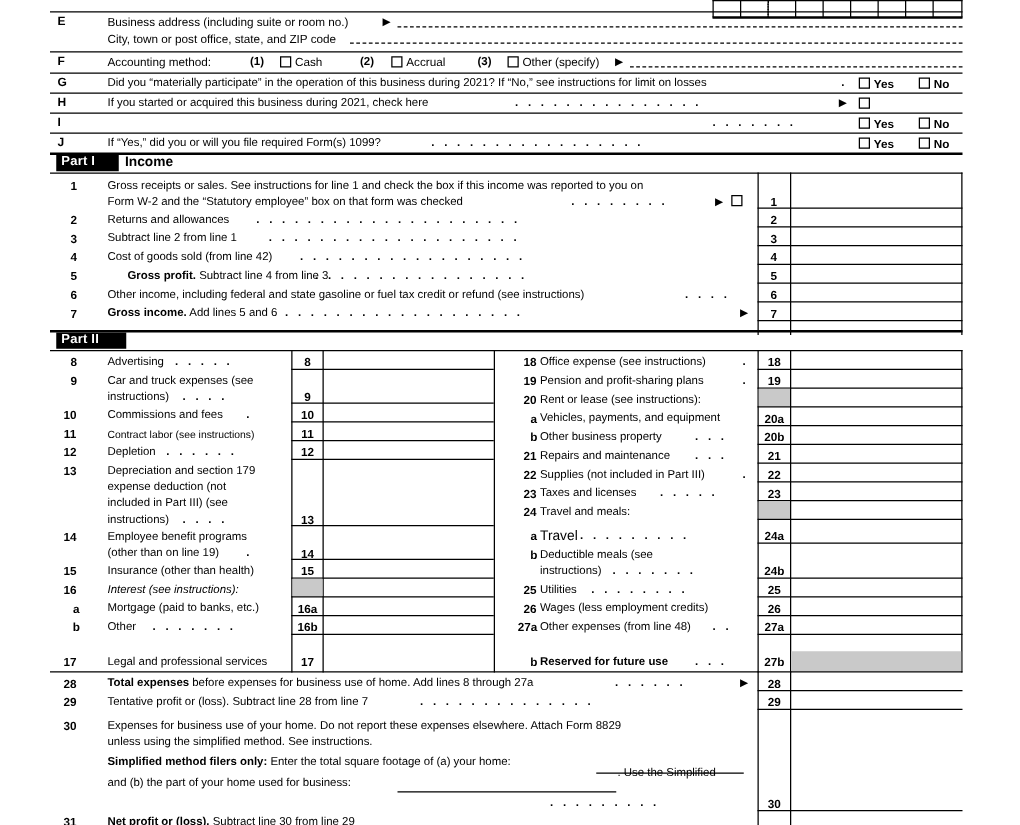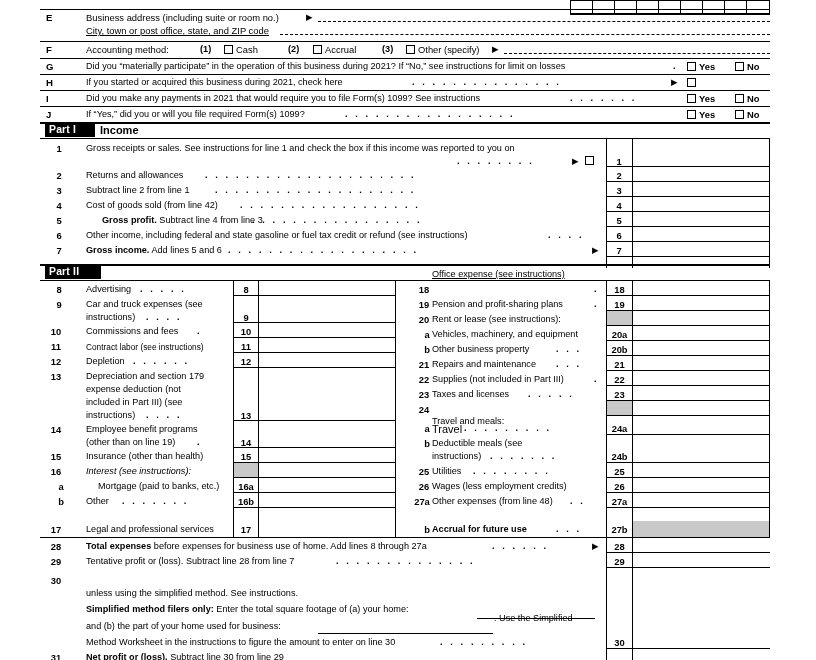--- a/index.html
+++ b/index.html
@@ -63,21 +63,21 @@
     <div class="dotted-rule" style="left:614px;top:0px;width:0;height:14px;border-bottom:none;border-left:1px dotted #000;"></div>
   </div>
 
   <div class="rule hline" style="left:40px;top:9px;width:730px;height:1.2px;"></div>
 
   <div class="letter" style="left:46px;top:13px;">E</div>
   <div class="lbl" style="left:86px;top:13px;font-size:9.4px;">Business address (including suite or room no.)</div>
   <div class="arrow" style="left:306px;top:13px;">▶</div>
   <div class="dotted-rule" style="left:318px;top:21px;width:452px;"></div>
 
-  <div class="lbl" style="left:86px;top:26px;font-size:9.4px;text-decoration:underline;">City, town or post office, state, and ZIP code</div>
+  <div class="lbl" style="left:86px;top:26px;font-size:9.4px;">City, town or post office, state, and ZIP code</div>
   <div class="dotted-rule" style="left:280px;top:34px;width:490px;"></div>
 
   <div class="rule hline" style="left:40px;top:41px;width:730px;height:1.2px;"></div>
 
   <div class="letter" style="left:46px;top:45px;">F</div>
   <div class="lbl" style="left:86px;top:45px;font-size:9.4px;">Accounting method:</div>
 
   <div class="lbl b" style="left:200px;top:45px;">(1)</div>
   <div class="cbx" style="left:224px;top:45px;"></div>
   <div class="lbl" style="left:236px;top:45px;font-size:9.4px;">Cash</div>
@@ -106,21 +106,20 @@
 
   <div class="letter" style="left:46px;top:78px;">H</div>
   <div class="lbl" style="left:86px;top:78px;font-size:9.15px;">If you started or acquired this business during 2021, check here</div>
   <div class="lbl leader" style="left:412px;top:78px;">.   .   .   .   .   .   .   .   .   .   .   .   .   .   .</div>
   <div class="arrow" style="left:671px;top:78px;">▶</div>
   <div class="cbx" style="left:687px;top:78px;"></div>
 
   <div class="rule hline" style="left:40px;top:90px;width:730px;height:1.2px;"></div>
 
   <div class="letter" style="left:46px;top:94px;">I</div>
-  <div class="lbl" style="left:86px;top:94px;font-size:9.15px;">Did you make any payments in 2021 that would require you to file Form(s) 1099? See instructions</div>
   <div class="lbl leader" style="left:570px;top:94px;">.   .   .   .   .   .   .</div>
   <div class="cbx" style="left:687px;top:94px;"></div>
   <div class="lbl b" style="left:699px;top:94px;font-size:9.4px;">Yes</div>
   <div class="cbx" style="left:735px;top:94px;"></div>
   <div class="lbl b" style="left:747px;top:94px;font-size:9.4px;">No</div>
 
   <div class="rule hline" style="left:40px;top:106px;width:730px;height:1.2px;"></div>
 
   <div class="letter" style="left:46px;top:110px;">J</div>
   <div class="lbl" style="left:86px;top:110px;font-size:9.15px;">If “Yes,” did you or will you file required Form(s) 1099?</div>
@@ -134,20 +133,21 @@
   <div class="partbar" style="left:45px;top:124px;width:46px;height:13px;">Part I</div>
   <div class="parttitle" style="left:100px;top:125px;">Income</div>
   <div class="rule hline" style="left:40px;top:138px;width:730px;height:1.2px;"></div>
 
   <div class="rule vline" style="left:606px;top:138px;height:130px;"></div>
   <div class="rule vline" style="left:632px;top:138px;height:130px;"></div>
   <div class="rule vline" style="left:769px;top:138px;height:130px;"></div>
 
   <div class="num" style="left:50px;top:144px;width:18px;">1</div>
   <div class="lbl" style="left:86px;top:144px;font-size:9.15px;">Gross receipts or sales. See instructions for line 1 and check the box if this income was reported to you on</div>
+  <div class="lbl" style="left:86px;top:157px;font-size:9.15px;">Form W-2 and the “Statutory employee” box on that form was checked</div>
   <div class="lbl leader" style="left:457px;top:157px;">.    .    .    .    .    .    .    .</div>
   <div class="arrow" style="left:572px;top:157px;">▶</div>
   <div class="cbx" style="left:585px;top:156px;"></div>
   <div class="num" style="left:606px;top:157px;width:26px;">1</div>
   <div class="cell-amt" style="left:633px;top:139px;width:136px;height:27px;"></div>
   <div class="rule hline" style="left:606px;top:166px;width:164px;height:1.2px;"></div>
 
   <div class="num" style="left:50px;top:171px;width:18px;">2</div>
   <div class="lbl" style="left:86px;top:171px;font-size:9.15px;">Returns and allowances</div>
   <div class="lbl leader" style="left:205px;top:171px;">.   .   .   .   .   .   .   .   .   .   .   .   .   .   .   .   .   .   .   .   .</div>
@@ -266,59 +266,59 @@
   <div class="cell-amt" style="left:259px;top:448px;width:136px;height:14px;"></div>
   <div class="rule hline" style="left:233px;top:462px;width:162px;height:1.2px;"></div>
 
   <div class="num" style="left:44px;top:467px;width:24px;">16</div>
   <div class="lbl" style="left:86px;top:467px;font-size:9.15px;font-style:italic;">Interest (see instructions):</div>
   <div class="shaded" style="left:234px;top:463px;width:24px;height:14px;"></div>
   <div class="cell-amt" style="left:259px;top:463px;width:136px;height:14px;"></div>
   <div class="rule hline" style="left:233px;top:477px;width:162px;height:1.2px;"></div>
 
   <div class="num" style="left:52px;top:482px;width:18px;">a</div>
-  <div class="lbl" style="left:86px;top:482px;font-size:9.15px;margin-left:12px;">Mortgage (paid to banks, etc.)</div>
+  <div class="lbl" style="left:86px;top:482px;font-size:9.15px;">Mortgage (paid to banks, etc.)</div>
   <div class="num" style="left:234px;top:482px;width:24px;">16a</div>
   <div class="cell-amt" style="left:259px;top:478px;width:136px;height:14px;"></div>
   <div class="rule hline" style="left:233px;top:492px;width:162px;height:1.2px;"></div>
 
   <div class="num" style="left:52px;top:497px;width:18px;">b</div>
   <div class="lbl" style="left:86px;top:497px;font-size:9.15px;">Other</div>
   <div class="lbl leader" style="left:122px;top:497px;">.   .   .   .   .   .   .</div>
   <div class="num" style="left:234px;top:497px;width:24px;">16b</div>
   <div class="cell-amt" style="left:259px;top:493px;width:136px;height:14px;"></div>
   <div class="rule hline" style="left:233px;top:507px;width:162px;height:1.2px;"></div>
 
   <div class="num" style="left:44px;top:525px;width:24px;">17</div>
   <div class="lbl" style="left:86px;top:525px;font-size:9.15px;">Legal and professional services</div>
   <div class="num" style="left:234px;top:525px;width:24px;">17</div>
   <div class="cell-amt" style="left:259px;top:521px;width:136px;height:16px;"></div>
 
   <div class="num" style="left:412px;top:285px;width:24px;">18</div>
-  <div class="lbl" style="left:432px;top:270px;font-size:9.15px;text-decoration:underline;">Office expense (see instructions)</div>
+  <div class="lbl" style="left:432px;top:285px;font-size:9.15px;">Office expense (see instructions)</div>
   <div class="lbl leader" style="left:594px;top:285px;">.</div>
   <div class="num" style="left:607px;top:285px;width:25px;">18</div>
   <div class="cell-amt" style="left:633px;top:281px;width:136px;height:14px;"></div>
   <div class="rule hline" style="left:606px;top:295px;width:164px;height:1.2px;"></div>
 
   <div class="num" style="left:412px;top:300px;width:24px;">19</div>
   <div class="lbl" style="left:432px;top:300px;font-size:9.15px;">Pension and profit-sharing plans</div>
   <div class="lbl leader" style="left:594px;top:300px;">.</div>
   <div class="num" style="left:607px;top:300px;width:25px;">19</div>
   <div class="cell-amt" style="left:633px;top:296px;width:136px;height:14px;"></div>
   <div class="rule hline" style="left:606px;top:310px;width:164px;height:1.2px;"></div>
 
   <div class="num" style="left:412px;top:315px;width:24px;">20</div>
   <div class="lbl" style="left:432px;top:315px;font-size:9.15px;">Rent or lease (see instructions):</div>
   <div class="shaded" style="left:607px;top:311px;width:25px;height:14px;"></div>
   <div class="cell-amt" style="left:633px;top:311px;width:136px;height:14px;"></div>
   <div class="rule hline" style="left:606px;top:325px;width:164px;height:1.2px;"></div>
 
   <div class="num" style="left:418px;top:330px;width:18px;">a</div>
-  <div class="lbl" style="left:432px;top:330px;font-size:9.15px;">Vehicles, machinery, and equipment</div>
+  <div class="lbl" style="left:432px;top:330px;font-size:9.15px;">Vehicles, payments, and equipment</div>
   <div class="num" style="left:607px;top:330px;width:25px;">20a</div>
   <div class="cell-amt" style="left:633px;top:326px;width:136px;height:14px;"></div>
   <div class="rule hline" style="left:606px;top:340px;width:164px;height:1.2px;"></div>
 
   <div class="num" style="left:418px;top:345px;width:18px;">b</div>
   <div class="lbl" style="left:432px;top:345px;font-size:9.15px;">Other business property</div>
   <div class="lbl leader" style="left:556px;top:345px;">.   .   .</div>
   <div class="num" style="left:607px;top:345px;width:25px;">20b</div>
   <div class="cell-amt" style="left:633px;top:341px;width:136px;height:14px;"></div>
   <div class="rule hline" style="left:606px;top:355px;width:164px;height:1.2px;"></div>
@@ -338,21 +338,21 @@
   <div class="rule hline" style="left:606px;top:385px;width:164px;height:1.2px;"></div>
 
   <div class="num" style="left:412px;top:390px;width:24px;">23</div>
   <div class="lbl" style="left:432px;top:390px;font-size:9.15px;">Taxes and licenses</div>
   <div class="lbl leader" style="left:528px;top:390px;">.   .   .   .   .</div>
   <div class="num" style="left:607px;top:390px;width:25px;">23</div>
   <div class="cell-amt" style="left:633px;top:386px;width:136px;height:14px;"></div>
   <div class="rule hline" style="left:606px;top:400px;width:164px;height:1.2px;"></div>
 
   <div class="num" style="left:412px;top:405px;width:24px;">24</div>
-  <div class="lbl" style="left:432px;top:405px;font-size:9.15px;margin-top:12px;">Travel and meals:</div>
+  <div class="lbl" style="left:432px;top:405px;font-size:9.15px;">Travel and meals:</div>
   <div class="shaded" style="left:607px;top:401px;width:25px;height:14px;"></div>
   <div class="cell-amt" style="left:633px;top:401px;width:136px;height:14px;"></div>
   <div class="rule hline" style="left:606px;top:415px;width:164px;height:1.2px;"></div>
 
   <div class="num" style="left:418px;top:424px;width:18px;">a</div>
   <div class="lbl" style="left:432px;top:424px;font-size:11px;">Travel</div>
   <div class="lbl leader" style="left:464px;top:424px;">.   .   .   .   .   .   .   .   .</div>
   <div class="num" style="left:607px;top:424px;width:25px;">24a</div>
   <div class="cell-amt" style="left:633px;top:416px;width:136px;height:18px;"></div>
   <div class="rule hline" style="left:606px;top:434px;width:164px;height:1.2px;"></div>
@@ -379,21 +379,21 @@
   <div class="rule hline" style="left:606px;top:492px;width:164px;height:1.2px;"></div>
 
   <div class="num" style="left:408px;top:497px;width:28px;">27a</div>
   <div class="lbl" style="left:432px;top:497px;font-size:9.15px;">Other expenses (from line 48)</div>
   <div class="lbl leader" style="left:570px;top:497px;">.   .</div>
   <div class="num" style="left:607px;top:497px;width:25px;">27a</div>
   <div class="cell-amt" style="left:633px;top:493px;width:136px;height:14px;"></div>
   <div class="rule hline" style="left:606px;top:507px;width:164px;height:1.2px;"></div>
 
   <div class="num" style="left:418px;top:525px;width:18px;">b</div>
-  <div class="lbl b" style="left:432px;top:525px;font-size:9.15px;">Accrual for future use</div>
+  <div class="lbl b" style="left:432px;top:525px;font-size:9.15px;">Reserved for future use</div>
   <div class="lbl leader" style="left:556px;top:525px;">.   .   .</div>
   <div class="num" style="left:607px;top:525px;width:25px;">27b</div>
   <div class="shaded" style="left:633px;top:521px;width:136px;height:16px;"></div>
 
   <div class="rule hline" style="left:40px;top:537px;width:730px;height:1.4px;"></div>
 
   <div class="rule vline" style="left:606px;top:537px;height:123px;"></div>
   <div class="rule vline" style="left:632px;top:537px;height:123px;"></div>
 
   <div class="num" style="left:44px;top:542px;width:24px;">28</div>
@@ -407,32 +407,32 @@
   <div class="rule hline" style="left:606px;top:552px;width:164px;height:1.2px;"></div>
 
   <div class="num" style="left:44px;top:557px;width:24px;">29</div>
   <div class="lbl" style="left:86px;top:557px;font-size:9.15px;">Tentative profit or (loss). Subtract line 28 from line 7</div>
   <div class="lbl leader" style="left:336px;top:557px;">.   .   .   .   .   .   .   .   .   .   .   .   .   .</div>
   <div class="num" style="left:607px;top:557px;width:25px;">29</div>
   <div class="cell-amt" style="left:633px;top:553px;width:136px;height:14px;"></div>
   <div class="rule hline" style="left:606px;top:567px;width:164px;height:1.2px;"></div>
 
   <div class="num" style="left:44px;top:576px;width:24px;">30</div>
+  <div class="lbl" style="left:86px;top:576px;font-size:9.15px;">Expenses for business use of your home. Do not report these expenses elsewhere. Attach Form 8829</div>
   <div class="lbl" style="left:86px;top:589px;font-size:9.15px;">unless using the simplified method. See instructions.</div>
 
   <div class="lbl" style="left:86px;top:605px;font-size:9.15px;">
     <span class="b">Simplified method filers only:</span><span> Enter the total square footage of (a) your home:</span>
   </div>
   <div class="rule hline" style="left:477px;top:618px;width:118px;height:1.3px;"></div>
 
   <div class="lbl" style="left:86px;top:622px;font-size:9.15px;">and (b) the part of your home used for business:</div>
   <div class="rule hline" style="left:318px;top:633px;width:175px;height:1.3px;"></div>
   <div class="lbl" style="left:494px;top:614px;font-size:9.15px;">. Use the Simplified</div>
 
-  <div class="lbl" style="left:86px;top:638px;font-size:9.15px;">Method Worksheet in the instructions to figure the amount to enter on line 30</div>
   <div class="lbl leader" style="left:440px;top:638px;">.   .   .   .   .   .   .   .   .</div>
   <div class="num" style="left:607px;top:638px;width:25px;">30</div>
   <div class="cell-amt" style="left:633px;top:568px;width:136px;height:80px;"></div>
   <div class="rule hline" style="left:606px;top:648px;width:164px;height:1.2px;"></div>
 
   <div class="num" style="left:44px;top:653px;width:24px;">31</div>
   <div class="lbl" style="left:86px;top:653px;font-size:9.15px;">
     <span class="b">Net profit or (loss).</span><span> Subtract line 30 from line 29</span>
   </div>
   <div class="cell-amt" style="left:633px;top:649px;width:136px;height:11px;"></div>

